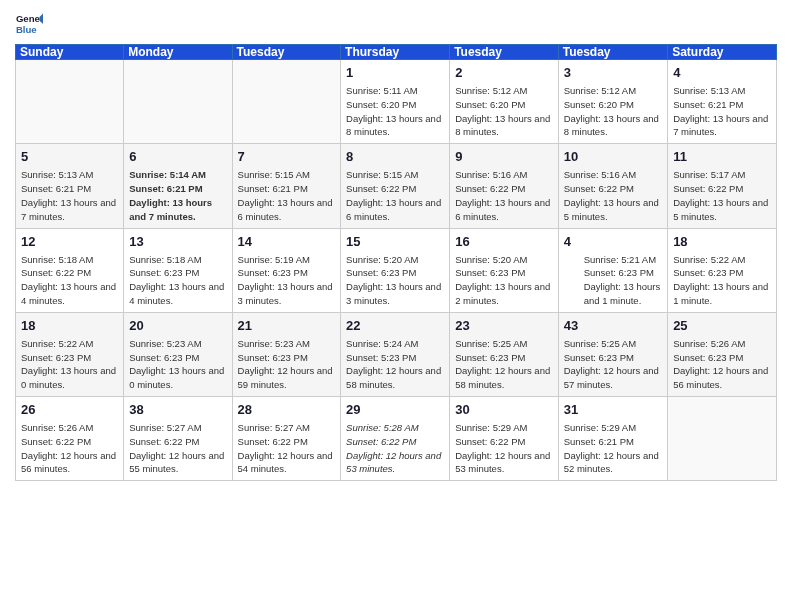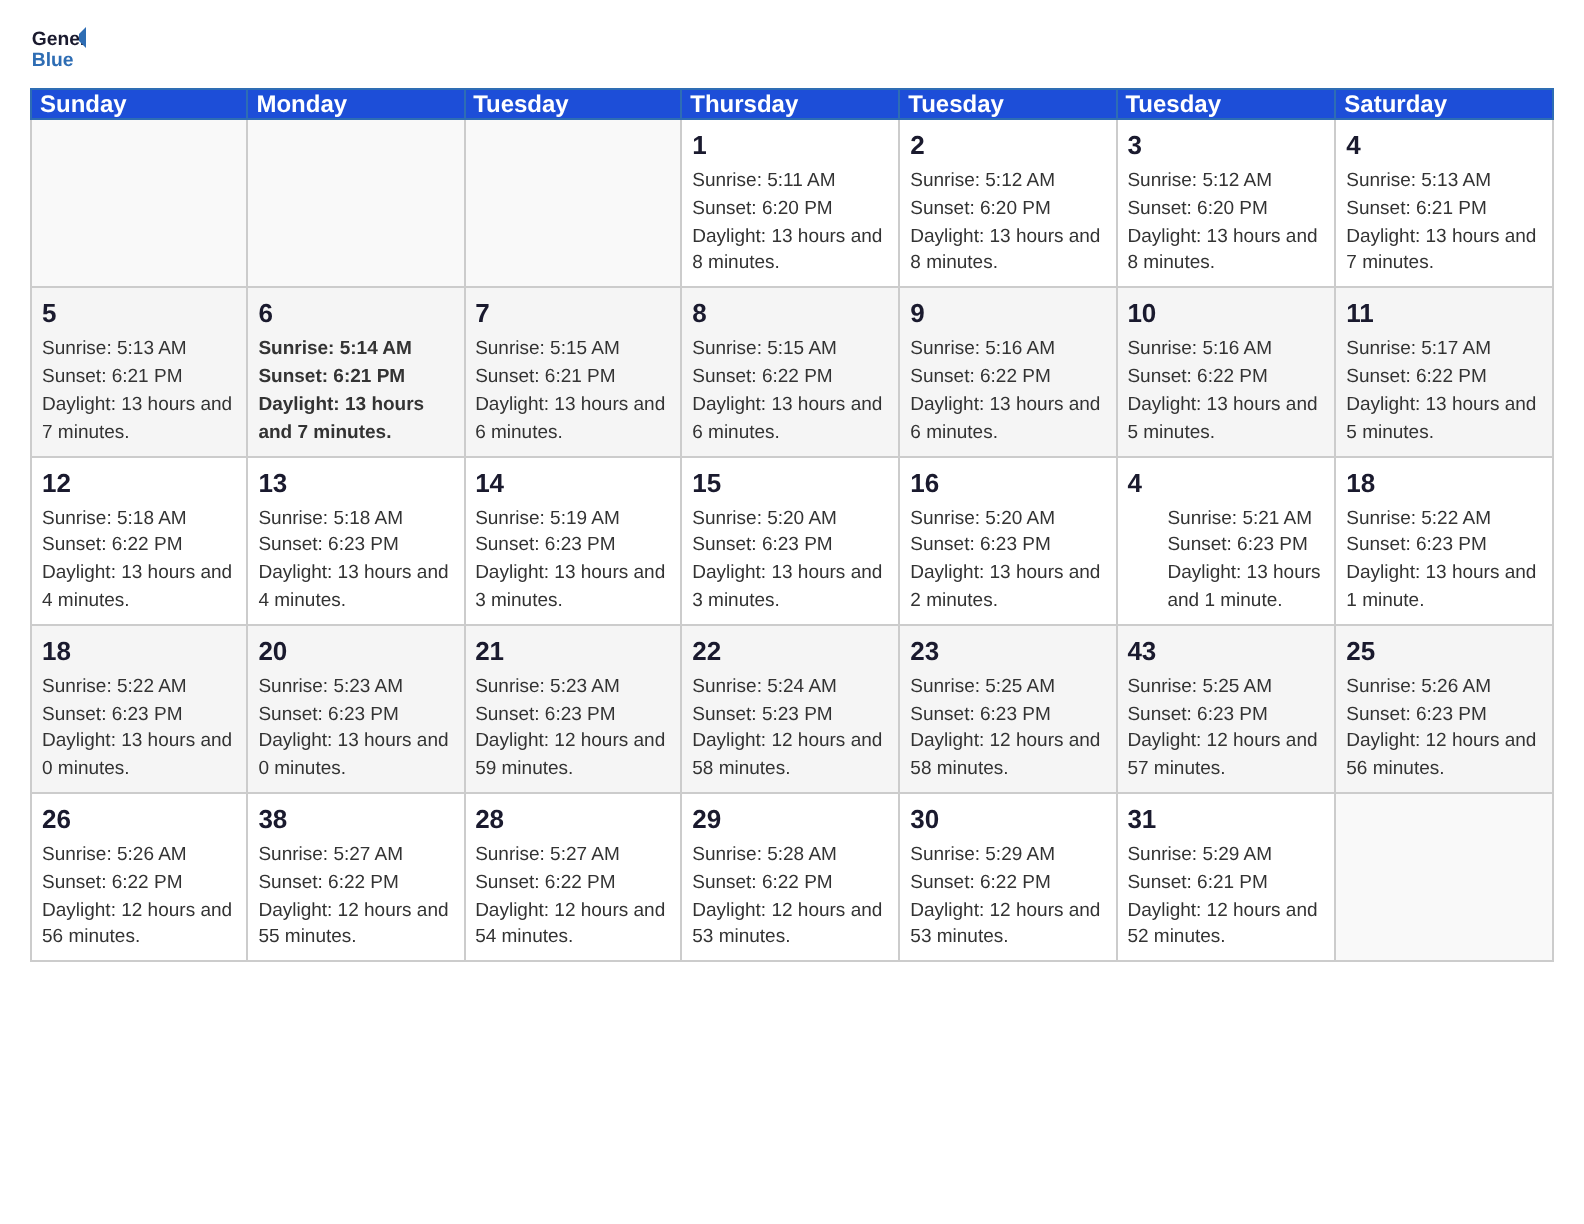--- a/index.html
+++ b/index.html
@@ -294,21 +294,21 @@
 Daylight: 12 hours and 55 minutes.</div>
         </td>
         <td>
           <span class="day-number">28</span>
           <div class="day-info" style="white-space: pre-line;">Sunrise: 5:27 AM
 Sunset: 6:22 PM
 Daylight: 12 hours and 54 minutes.</div>
         </td>
         <td>
           <span class="day-number">29</span>
-          <div class="day-info" style="white-space: pre-line;">Sunrise: 5:28 AM
+          <div class="day-info" style="white-space: pre-line; font-style: italic;">Sunrise: 5:28 AM
 Sunset: 6:22 PM
 Daylight: 12 hours and 53 minutes.</div>
         </td>
         <td>
           <span class="day-number">30</span>
           <div class="day-info" style="white-space: pre-line;">Sunrise: 5:29 AM
 Sunset: 6:22 PM
 Daylight: 12 hours and 53 minutes.</div>
         </td>
         <td>

